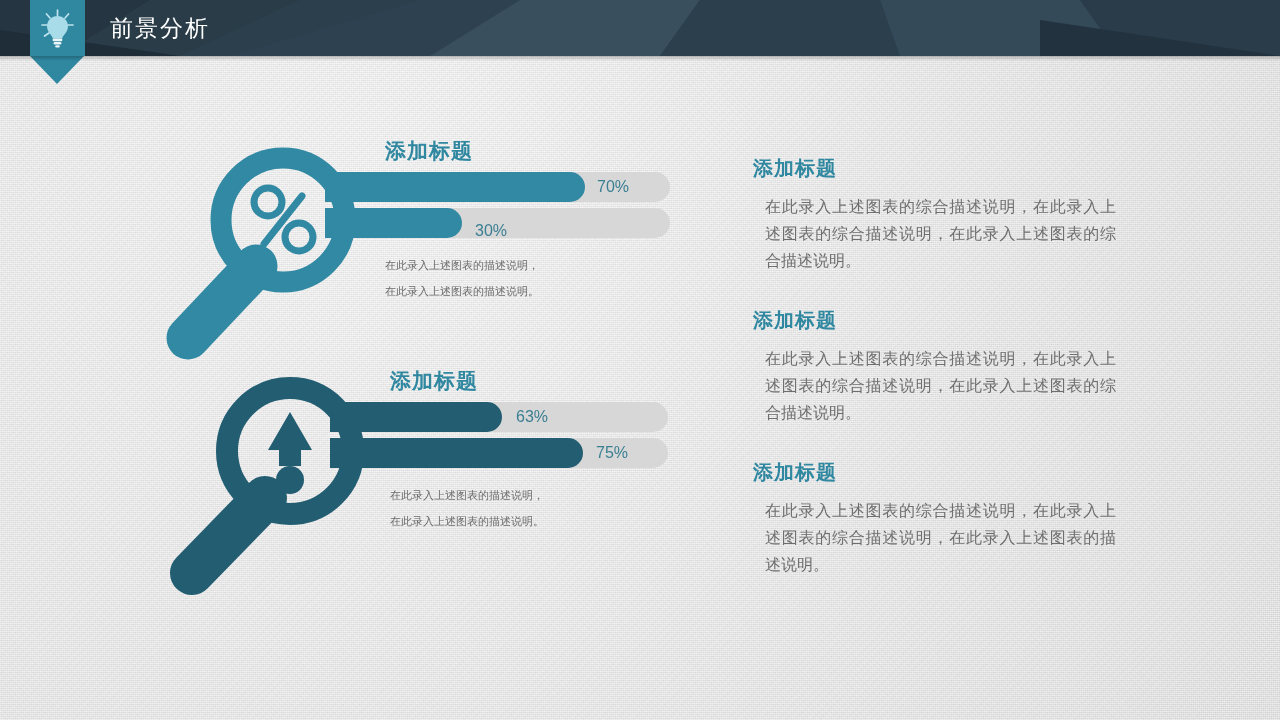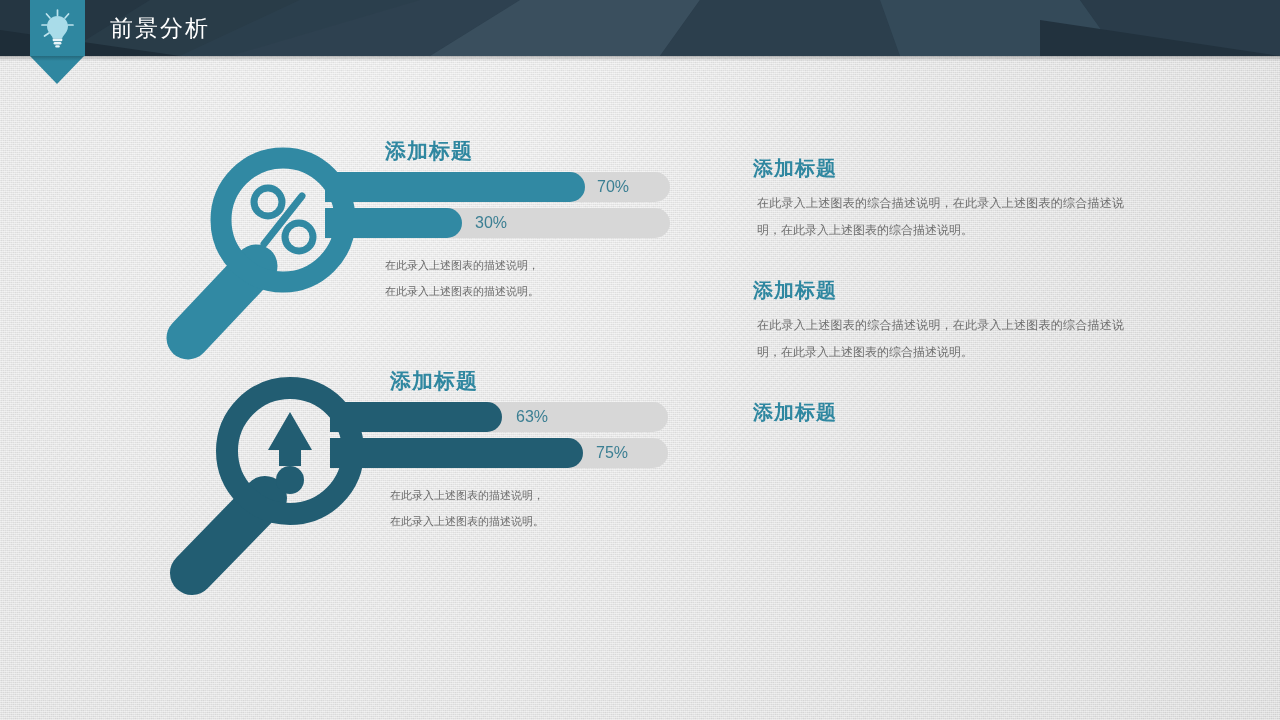--- a/index.html
+++ b/index.html
@@ -190,24 +190,24 @@
   .rblock:last-child { margin-bottom: 0; }
   .rtitle {
     font-size: 20px;
     font-weight: bold;
     color: #2f87a0;
     letter-spacing: 1px;
     margin: 0 0 9px 0;
     line-height: 25px;
   }
   .rtext {
-    font-size: 12px;
+    font-size: 16px;
     color: #6e6e6e;
     line-height: 27px;
-    margin: 4px;
+    margin: 12px;
     text-align: justify;
   }
 </style>
 </head>
 <body>
 
 <div class="slide">
 
   <div class="header">
     <div class="header-poly">
@@ -273,21 +273,21 @@
 
         <div class="bar-row">
           <div class="bar-track" style="left:0px; width:285px;"></div>
           <div class="bar-fill" style="width:260px;"></div>
           <div class="bar-label" style="left:212px;">70%</div>
         </div>
 
         <div class="bar-row">
           <div class="bar-track" style="left:0px; width:285px;"></div>
           <div class="bar-fill" style="width:137px;"></div>
-          <div class="bar-label" style="left:90px;">30%</div>
+          <div class="bar-label" style="left:90px;margin-top:8px;">30%</div>
         </div>
 
         <div class="group-desc">在此录入上述图表的描述说明，
 在此录入上述图表的描述说明。</div>
       </div>
     </div>
 
     <div class="mag-group g2">
 
       <div class="mag-art">
@@ -333,18 +333,19 @@
         <p class="rtext">在此录入上述图表的综合描述说明，在此录入上述图表的综合描述说明，在此录入上述图表的综合描述说明。</p>
       </div>
 
       <div class="rblock">
         <div class="rtitle">添加标题</div>
         <p class="rtext">在此录入上述图表的综合描述说明，在此录入上述图表的综合描述说明，在此录入上述图表的综合描述说明。</p>
       </div>
 
       <div class="rblock">
         <div class="rtitle">添加标题</div>
+        <p class="rtext">在此录入上述图表的综合描述说明，在此录入上述图表的综合描述说明，在此录入上述图表的描述说明。</p>
       </div>
 
     </div>
 
   </div>
 </div>
 
 </body></html>

